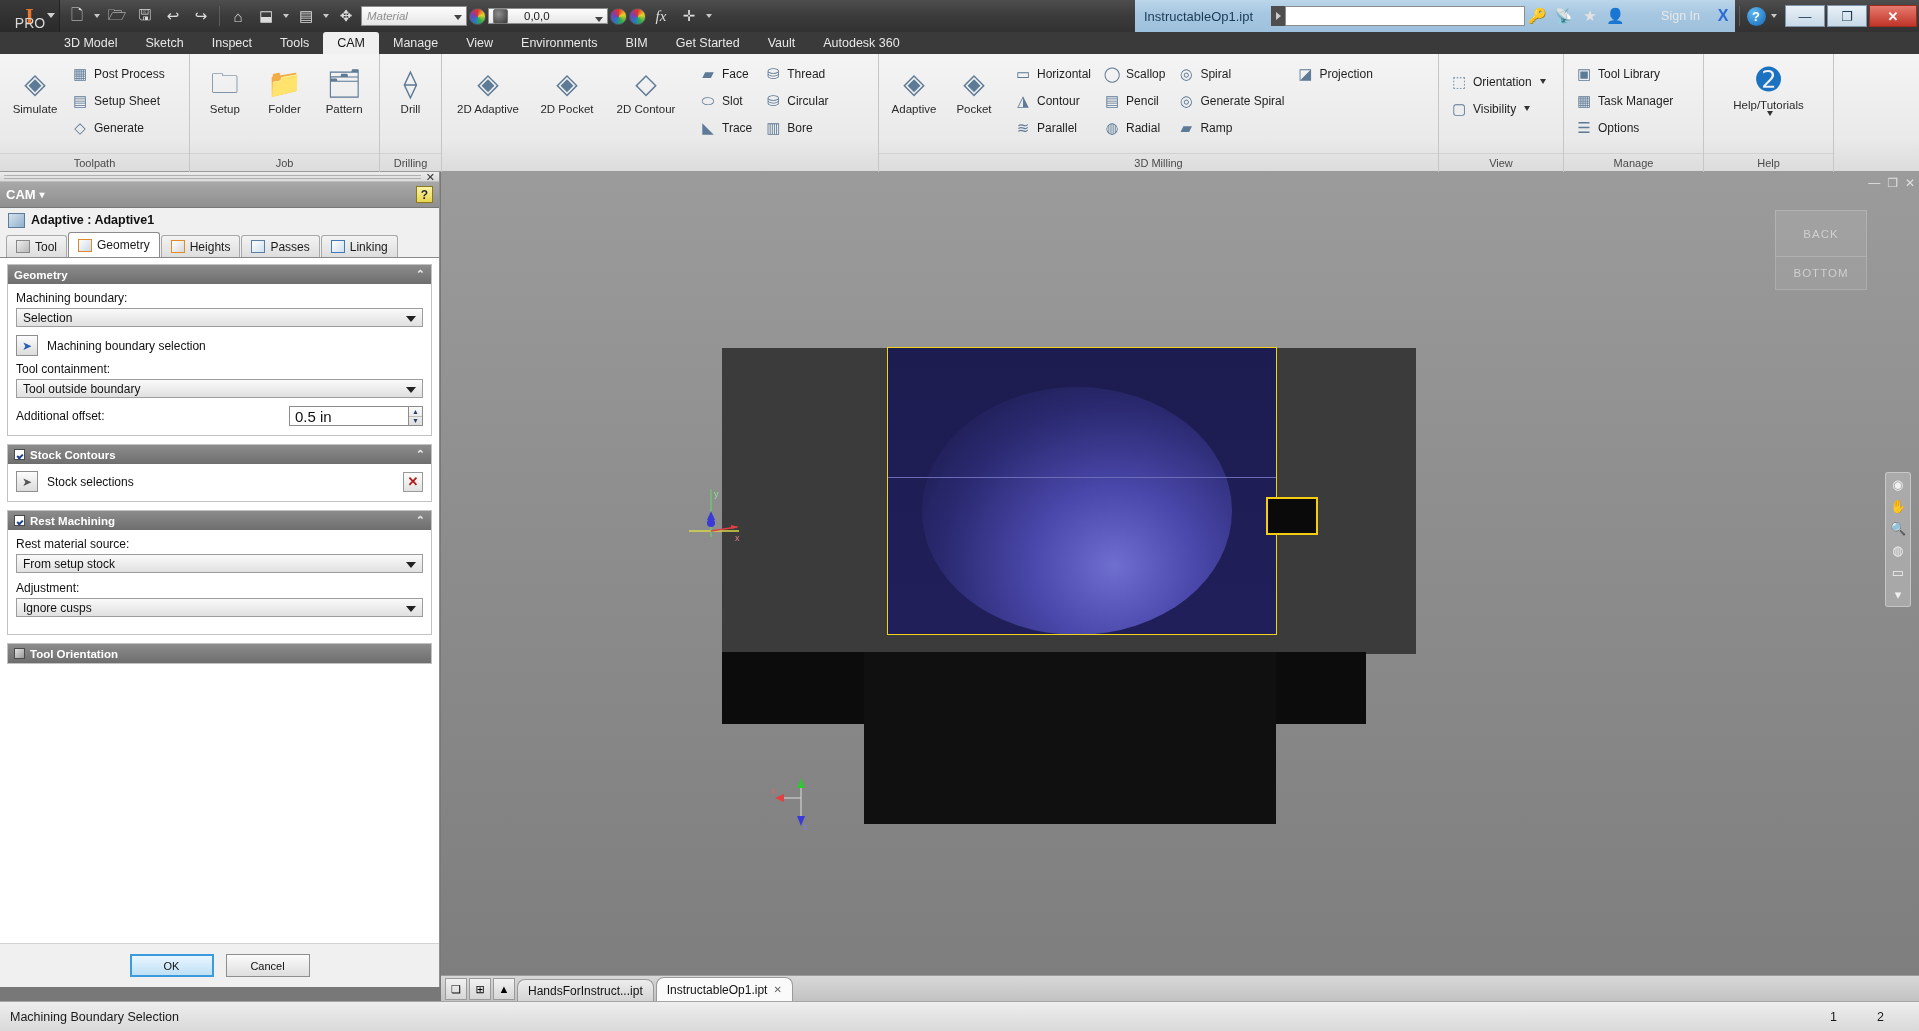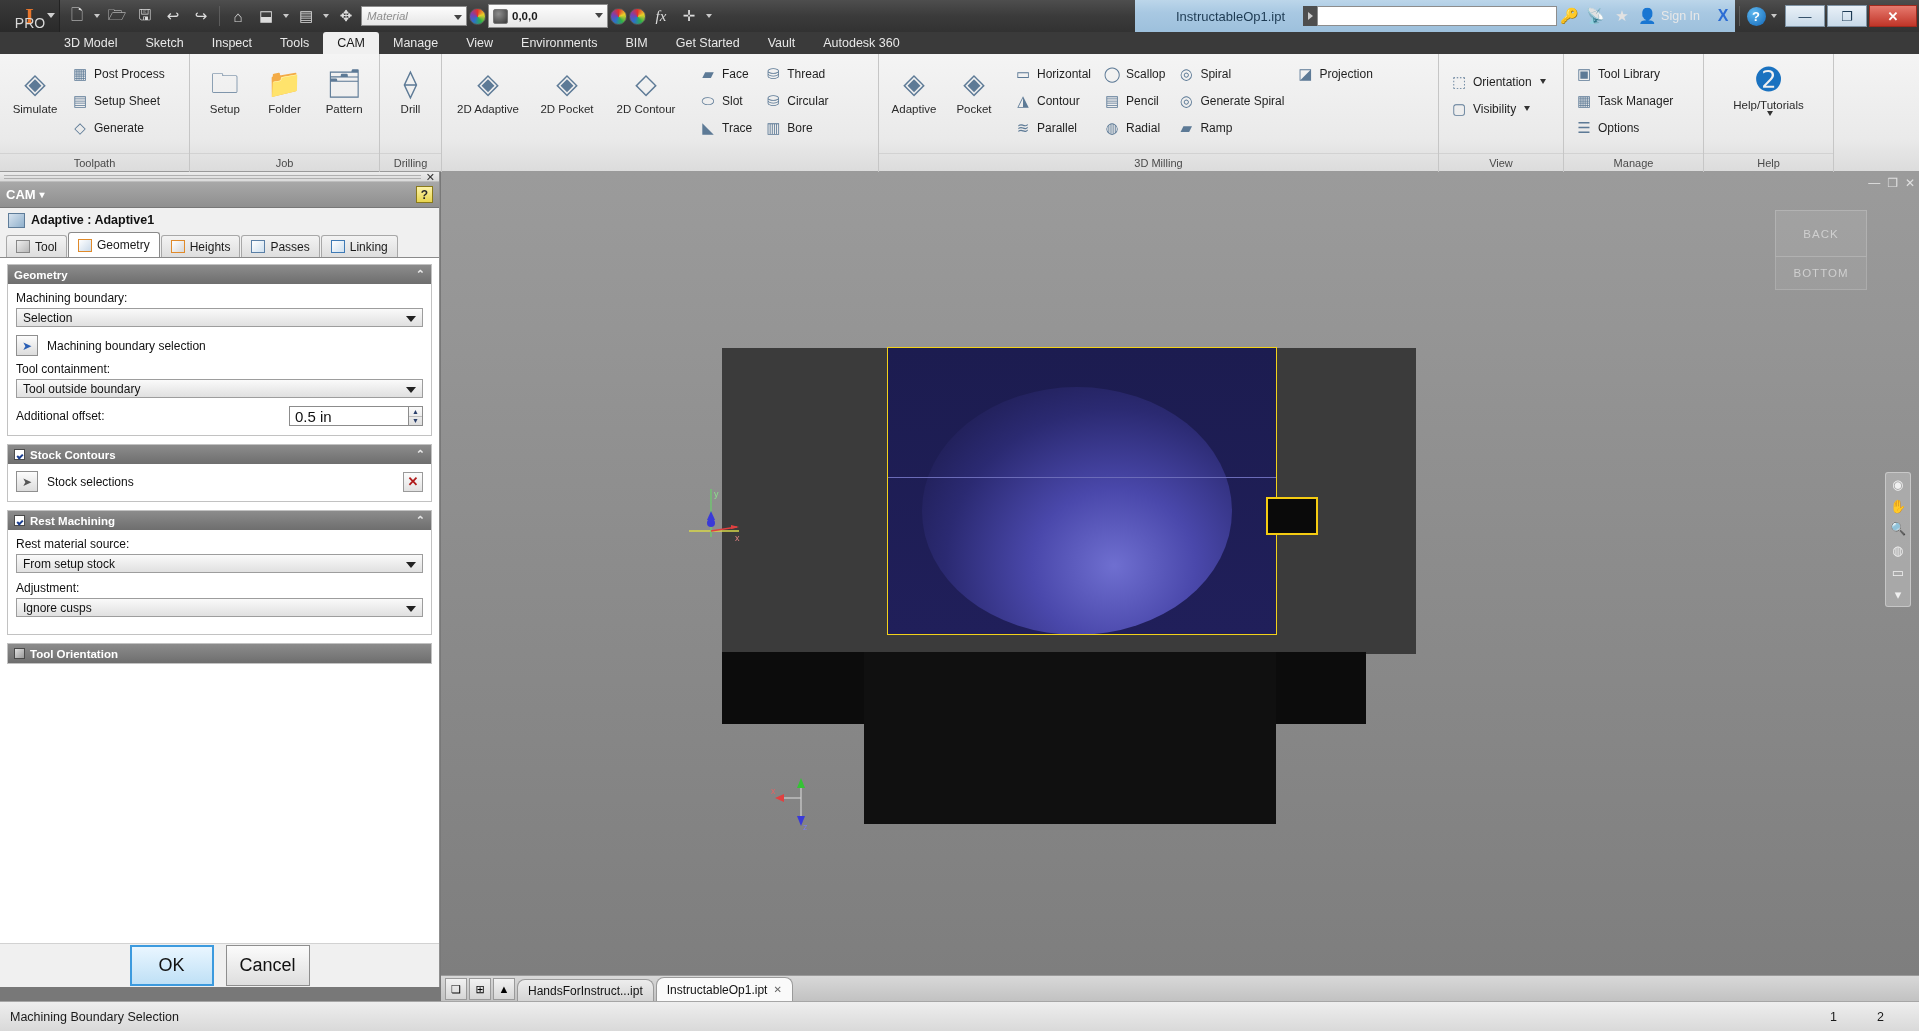--- a/index.html
+++ b/index.html
@@ -43,34 +43,34 @@
 
   .material-combo {
     width:106px;height:20px;background:linear-gradient(to bottom,#fdfdfd,#e6e6e6);
     border:1px solid #8d8d8d; display:flex;align-items:center;padding-left:5px;
     color:#8e8e8e; font-style:italic; font-size:11.5px; position:relative;
   }
   .combo-arrow { position:absolute;right:4px;top:8px;width:0;height:0;border-left:4px solid transparent;border-right:4px solid transparent;border-top:5px solid #444;}
   .appear-swatch { width:15px;height:15px;border:1px solid #777;border-radius:2px;
     background:radial-gradient(circle at 35% 30%,#8e8e8e,#3a3a3a); flex:none; margin-left:4px;}
   .appear-combo {
-    width:120px;height:24px;background:linear-gradient(to bottom,#fdfdfd,#e6e6e6);
-    border:1px solid #8d8d8d; display:flex;align-items:center;gap:4px;
-    color:#1a1a1a; font-size:11.5px; position:relative;font-weight:bold;
+    width:120px;height:16px;background:linear-gradient(to bottom,#fdfdfd,#e6e6e6);
+    border:1px solid #8d8d8d; display:flex;align-items:center;gap:16px;
+    color:#1a1a1a; font-size:11.5px; position:relative;
   }
   .color-wheel { width:17px;height:17px;border-radius:50%;
     background: conic-gradient(#e03030,#e8d028,#2fae4a,#2b72c8,#7b3fb0,#e03030);
     border:1px solid #555; flex:none; }
 
   .doc-title { color:#1d3a52; font-size:13px; margin-left:auto; position:relative; z-index:2; padding-right:18px;}
   .search-box { width:240px;height:20px;background:#fff;border:1px solid #8d8d8d; position:relative; z-index:2;}
   .search-arrow { width:14px;height:20px;background:#4e4e4e;display:flex;align-items:center;justify-content:center; position:relative;z-index:2;}
   .search-arrow i{width:0;height:0;border-top:4px solid transparent;border-bottom:4px solid transparent;border-left:5px solid #ccc;}
   .tb-ic { width:26px;height:26px;display:flex;align-items:center;justify-content:center;color:#e2e2e2;font-size:15px; position:relative;z-index:2;}
-  .signin { color:#e8e8e8;font-size:12.5px; position:relative;z-index:2;}
+  .signin { color:#e8e8e8;font-size:12.5px; position:relative;z-index:2;margin-left:32px;}
   .xbtn { color:#2b6cd4; font-weight:bold; font-size:16px; position:relative;z-index:2;}
   .helpq { width:19px;height:19px;border-radius:50%;background:radial-gradient(circle at 35% 30%,#5fb8ef,#1166b8);
      color:#fff;font-weight:bold;font-size:13px;display:flex;align-items:center;justify-content:center; position:relative;z-index:2;}
 
   .wincontrols { display:flex; align-items:center; height:32px; margin-left:6px; position:relative; z-index:2;}
   .wbtn { width:40px;height:22px; border:1px solid #7e93a5; margin-right:2px;
      background:linear-gradient(to bottom,#e9f1f8,#c8d9e8); display:flex;align-items:center;justify-content:center;
      color:#1c3a55; font-size:13px;}
   .wbtn.close { width:48px; background:linear-gradient(to bottom,#e77a6e,#c03528); border-color:#a02a1e; color:#fff; font-weight:bold;}
 
@@ -164,21 +164,21 @@
   .numbox { margin-left:auto; display:flex; align-items:stretch; width:134px; height:20px;}
   .numbox input { flex:1; border:1px solid #8c8c8c; border-right:none; padding-left:5px;
      font-family:"Liberation Sans",sans-serif; font-size:15px; color:#111; background:#fff; min-width:0;}
   .spin { width:15px; border:1px solid #8c8c8c; background:linear-gradient(to bottom,#fafafa,#dedede);
      display:flex;flex-direction:column;}
   .spin i { flex:1; display:flex;align-items:center;justify-content:center; font-size:7px; color:#2a3f6b;}
   .spin i:first-child{border-bottom:1px solid #bdbdbd;}
 
   .btnrow { height:44px; display:flex; align-items:center; justify-content:center; gap:12px;
     background:#f0f0f0; border-top:1px solid #d2d2d2;}
-  .dbtn { width:84px;height:41px; border:1px solid #8e8e8e; font-size:18px; color:#111;
+  .dbtn { width:84px;height:23px; border:1px solid #8e8e8e; font-size:11px; color:#111;
     display:flex;align-items:center;justify-content:center;
     background:linear-gradient(to bottom,#fbfbfb,#dedede);}
   .dbtn.primary { border:2px solid #3c9ade; background:linear-gradient(to bottom,#e9f6ff,#bfe0f6);}
 
   
   .viewport { position:absolute; left:441px; top:172px; width:1478px; height:803px;
     background:linear-gradient(to bottom,#9b9b9b 0%,#8d8d8d 45%,#7e7e7e 100%); overflow:hidden;}
   .vp-mini { position:absolute; right:4px; top:4px; display:flex; gap:7px; color:#e0e0e0; font-size:12px;}
   .viewcube { position:absolute; right:52px; top:38px; width:92px; height:66px;
      color:#cfcfcf; font-size:11.5px; text-align:center;}

